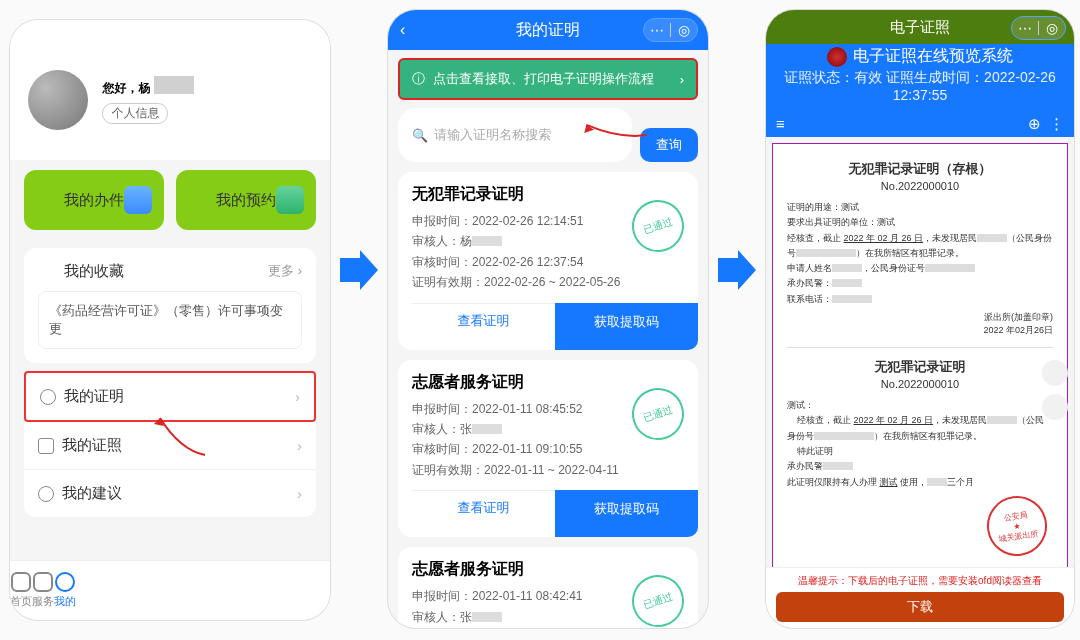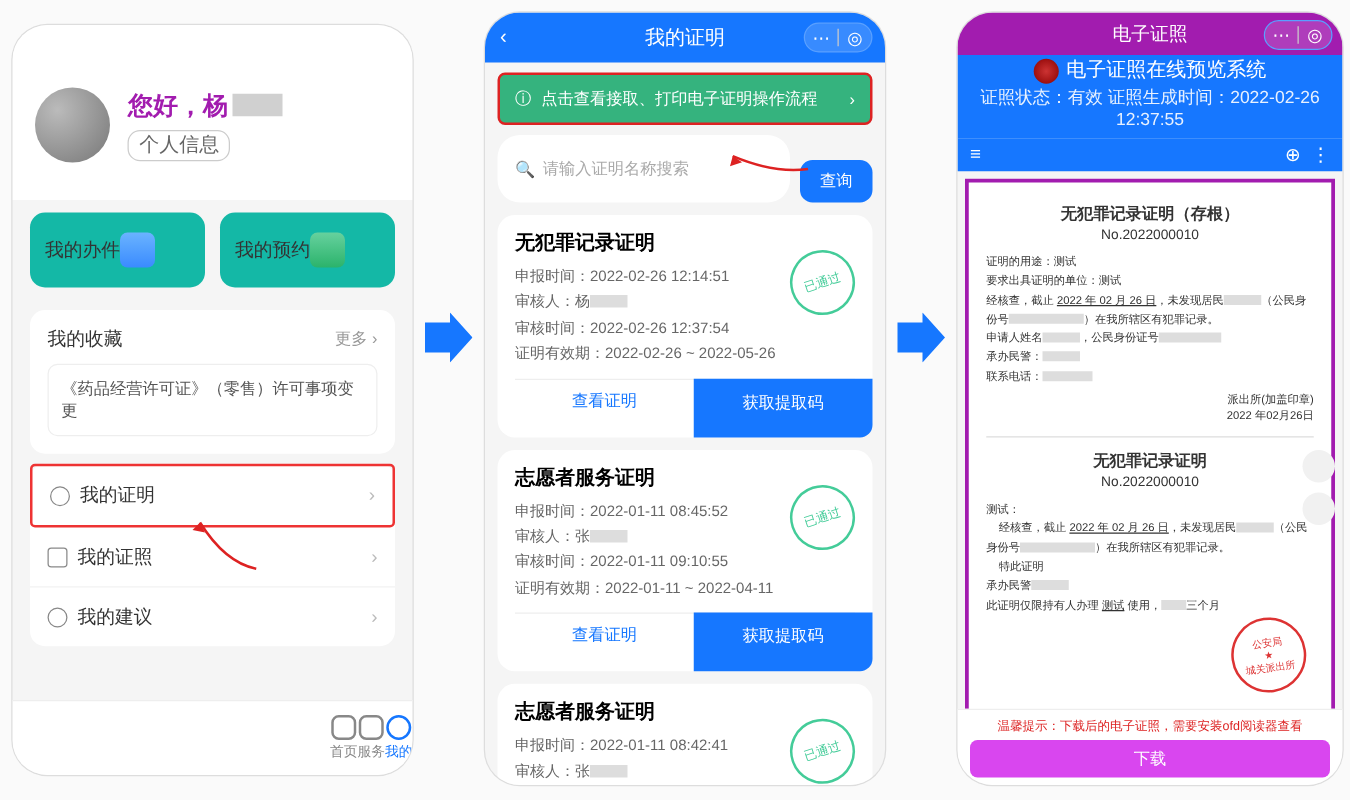--- a/index.html
+++ b/index.html
@@ -17,44 +17,44 @@
 
   
   .cap { position:absolute; top:10px; right:14px; display:flex; align-items:center; background:rgba(255,255,255,.7); border:1px solid #ccc; border-radius:14px; height:24px; }
   .cap span{width:26px;text-align:center;color:#333;font-size:14px;}
   .cap .sep{width:1px;height:14px;background:#ccc;margin:0;}
 
   
   .p1 .head { height:140px; background:#fff; padding:50px 18px 0; position:relative;}
   .p1 .avatar{width:60px;height:60px;border-radius:50%;background:radial-gradient(circle at 30% 30%,#bbb,#777);display:inline-block;vertical-align:middle;}
   .p1 .hello{display:inline-block;vertical-align:middle;margin-left:10px;}
-  .p1 .hello .hi{font-size:20px;font-weight:600;color:#a21caf;}
+  .p1 .hello .hi{font-size:12px;font-weight:600;color:#000000;}
   .p1 .hello .redact{display:inline-block;width:40px;height:18px;background:#d0d0d0;vertical-align:-2px;margin-left:4px;}
-  .p1 .pinfo{display:inline-block;font-size:16px;color:#666;border:1px solid #ccc;border-radius:10px;padding:1px 8px;margin-top:6px;}
+  .p1 .pinfo{display:inline-block;font-size:12px;color:#666;border:1px solid #ccc;border-radius:10px;padding:1px 8px;margin-top:6px;}
 
   .p1 .cards{display:flex;gap:12px;padding:10px 14px;}
-  .p1 .card{flex:1;background:#14b8a6;border-radius:12px;padding:14px 12px;height:60px;display:flex;align-items:center;justify-content:flex-start;font-size:15px;color:#333;}
+  .p1 .card{flex:1;background:#84cc16;border-radius:12px;padding:14px 12px;height:60px;display:flex;align-items:center;justify-content:flex-end;font-size:15px;color:#333;}
   .p1 .ic{width:28px;height:28px;border-radius:6px;}
   .p1 .ic1{background:linear-gradient(#6ab3ff,#3a8bff);} .p1 .ic2{background:linear-gradient(#66d19e,#2bb36b);}
 
   .p1 .sec{background:#fff;margin:8px 14px;border-radius:12px;padding:14px;font-size:14px;color:#333;}
-  .p1 .sec .tt{display:flex;justify-content:space-between;color:#333;font-size:15px;margin-bottom:10px;}
+  .p1 .sec .tt{display:flex;justify-content:space-between;color:#333;font-size:15px;margin-bottom:10px;margin-left:26px;}
   .p1 .sec .more{color:#999;font-size:13px;}
   .p1 .sec .row{border:1px solid #eee;border-radius:8px;padding:10px;color:#555;font-size:13px;}
 
   .p1 .list{background:#fff;margin:8px 14px;border-radius:12px;}
   .p1 .li{display:flex;align-items:center;justify-content:space-between;padding:14px;border-bottom:1px solid #f2f2f2;font-size:15px;color:#333;}
   .p1 .li:last-child{border-bottom:none;}
   .p1 .li .l{display:flex;align-items:center;gap:8px;}
   .p1 .li .ico{width:16px;height:16px;border:1.5px solid #888;border-radius:3px;}
   .p1 .li .ico.ci{border-radius:50%;}
   .p1 .li.hl{border:2px solid #e33;border-radius:4px;}
   .p1 .chev{color:#bbb;}
 
-  .p1 .tabbar{position:absolute;left:0;right:0;bottom:0;height:60px;background:#fff;display:flex;justify-content:flex-end;align-items:center;border-top:1px solid #eee;}
+  .p1 .tabbar{position:absolute;left:0;right:0;bottom:0;height:60px;background:#fff;display:flex;justify-content:flex-start;align-items:center;border-top:1px solid #eee;}
   .p1 .tab{display:flex;flex-direction:column;align-items:center;font-size:11px;color:#888;gap:2px;}
   .p1 .tab.act{color:#1677ff;}
   .p1 .tab .ti{width:20px;height:20px;border:2px solid currentColor;border-radius:6px;}
   .p1 .redarrow{position:absolute;left:140px;top:390px;}
 
   
   .p2 .bar{height:40px;background:#1677ff;color:#fff;display:flex;align-items:center;justify-content:center;position:relative;font-size:16px;}
   .p2 .bar .bk{position:absolute;left:12px;}
   .p2 .cap{top:8px;right:10px;border-color:#5aa0ff;background:rgba(255,255,255,.15);} .p2 .cap span{color:#fff;}
   .p2 .banner{margin:8px 10px;background:#35b37e;color:#fff;border-radius:6px;padding:10px 12px;display:flex;align-items:center;justify-content:space-between;font-size:13px;border:2px solid #d22;}
@@ -68,45 +68,45 @@
   .p2 .ccard .meta{font-size:12px;color:#666;line-height:1.7;}
   .p2 .ccard .red{display:inline-block;width:30px;height:10px;background:#ddd;vertical-align:-1px;}
   .p2 .ccard .stamp{position:absolute;right:14px;top:28px;width:52px;height:52px;border:2px solid #4c9;border-radius:50%;transform:rotate(-18deg);color:#4c9;font-size:10px;display:flex;align-items:center;justify-content:center;}
   .p2 .ccard .acts{display:flex;margin-top:10px;border-top:1px solid #eee;}
   .p2 .ccard .acts div{flex:1;text-align:center;padding:8px 0;font-size:13px;}
   .p2 .ccard .acts .a1b{color:#1677ff;}
   .p2 .ccard .acts .a2b{background:#1677ff;color:#fff;border-radius:0 0 10px 0;margin:-1px -14px -12px 0;padding:10px 0;}
   .p2 .redarrow{position:absolute;left:198px;top:95px;transform:rotate(-30deg);}
 
   
-  .p3 .bar{height:34px;background:#a21caf;color:#fff;display:flex;align-items:center;justify-content:center;font-size:15px;}
+  .p3 .bar{height:34px;background:#4d7c0f;color:#fff;display:flex;align-items:center;justify-content:center;font-size:15px;}
   .p3 .cap{top:6px;right:8px;border-color:#5aa0ff;background:rgba(255,255,255,.15);} .p3 .cap span{color:#fff;}
   .p3 .sub{background:#1677ff;color:#fff;text-align:center;padding:2px 0 8px;}
   .p3 .sub .sys{font-size:16px;display:flex;align-items:center;justify-content:center;gap:6px;}
   .p3 .sub .emb{width:20px;height:20px;border-radius:50%;background:radial-gradient(circle,#c33,#800);}
   .p3 .sub .status{font-size:14px;opacity:.9;margin-top:2px;}
   .p3 .tool{background:#1677ff;display:flex;justify-content:space-between;padding:4px 10px;}
   .p3 .tool span{color:#fff;font-size:15px;}
 
-  .p3 .doc{background:#fff;margin:6px;border:3px solid #a21caf;padding:10px 14px;font-size:9px;color:#333;height:428px;overflow:hidden;position:relative;}
+  .p3 .doc{background:#fff;margin:6px;border:1px solid #a21caf;padding:10px 14px;font-size:9px;color:#333;height:428px;overflow:hidden;position:relative;}
   .p3 .doc .dt{text-align:center;font-size:13px;font-weight:700;margin-top:6px;}
   .p3 .doc .dno{text-align:center;font-size:11px;margin:2px 0 8px;}
   .p3 .doc p{line-height:1.7;}
   .p3 .doc .redx{display:inline-block;height:8px;background:#ddd;vertical-align:-1px;}
   .p3 .doc .sig{text-align:right;margin-top:4px;font-size:9px;}
   .p3 .doc hr{margin:10px 0;border:none;border-top:1px solid #ddd;}
   .p3 .doc .seal{position:absolute;right:20px;bottom:14px;width:60px;height:60px;border:2px solid #d33;border-radius:50%;color:#d33;font-size:8px;display:flex;align-items:center;justify-content:center;text-align:center;transform:rotate(-8deg);}
 
   .p3 .pg{display:flex;justify-content:flex-start;padding:6px 14px;}
   .p3 .pg span{background:#fff;border:1px solid #ddd;border-radius:12px;padding:3px 12px;font-size:11px;color:#555;}
   .p3 .sidep{position:absolute;right:6px;top:350px;display:flex;flex-direction:column;gap:8px;}
   .p3 .sidep i{width:26px;height:26px;background:#f1f1f1;border-radius:50%;display:block;}
   .p3 .foot{position:absolute;left:0;right:0;bottom:0;background:#fff;padding:6px 10px;border-top:1px solid #eee;}
   .p3 .hint{color:#d22;font-size:10px;text-align:center;}
-  .p3 .dl{background:#d946ef;color:#fff;text-align:center;border-radius:6px;padding:6px;margin-top:4px;font-size:13px;}
+  .p3 .dl{background:#c2410c;color:#fff;text-align:center;border-radius:6px;padding:6px;margin-top:4px;font-size:13px;}
 
   .ra svg{width:60px;height:50px;}
 </style>
 </head>
 <body>
 <div class="stage">
 
 <div class="arrow a1">
   <svg viewBox="0 0 40 40">
         <polygon points="2,8 22,8 22,0 40,20 22,40 22,32 2,32" fill="#1677ff"></polygon>

